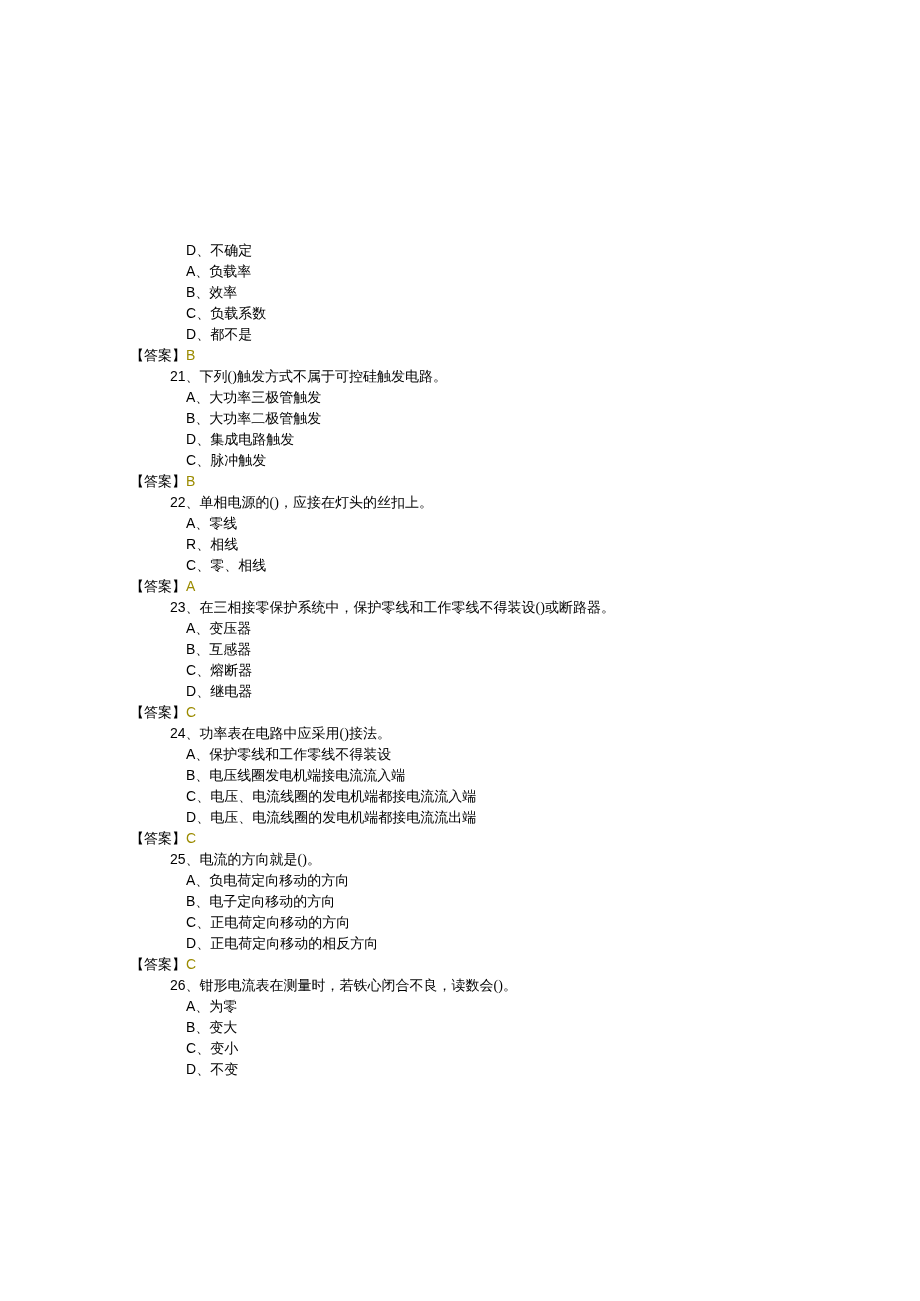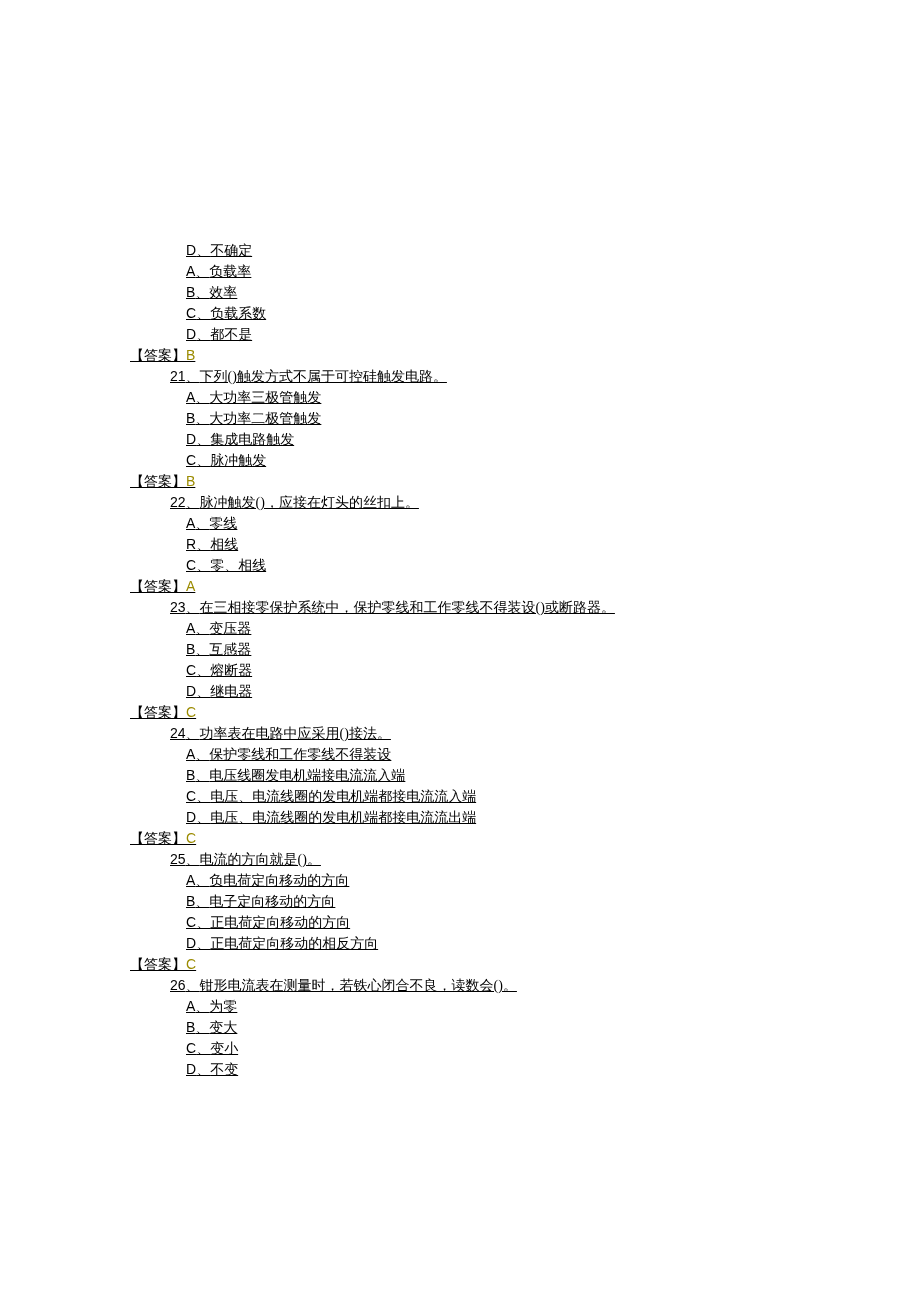--- a/index.html
+++ b/index.html
@@ -35,21 +35,20 @@
     }
     .answer-line {
       padding-left: 0;
     }
     .answer-letter {
       color: #9b8b00;
       font-family: Arial, sans-serif;
     }
     .line {
       white-space: nowrap;
-      text-decoration: underline;
     }
   </style>
 </head>
 <body>
 
 <div class="question-block">
   <div class="line option-line"><span class="option-letter">D</span><span>、</span><span>不确定</span></div>
   <div class="line option-line"><span class="option-letter">A</span><span>、</span><span>负载率</span></div>
   <div class="line option-line"><span class="option-letter">B</span><span>、</span><span>效率</span></div>
   <div class="line option-line"><span class="option-letter">C</span><span>、</span><span>负载系数</span></div>
@@ -60,21 +59,21 @@
 <div class="question-block">
   <div class="line question-line"><span class="q-num">21</span><span>、</span><span>下列()触发方式不属于可控硅触发电路。</span></div>
   <div class="line option-line"><span class="option-letter">A</span><span>、</span><span>大功率三极管触发</span></div>
   <div class="line option-line"><span class="option-letter">B</span><span>、</span><span>大功率二极管触发</span></div>
   <div class="line option-line"><span class="option-letter">D</span><span>、</span><span>集成电路触发</span></div>
   <div class="line option-line"><span class="option-letter">C</span><span>、</span><span>脉冲触发</span></div>
   <div class="line answer-line"><span>【答案】</span><span class="answer-letter">B</span></div>
 </div>
 
 <div class="question-block">
-  <div class="line question-line"><span class="q-num">22</span><span>、</span><span>脉冲触发()，应接在灯头的丝扣上。</span></div>
+  <div class="line question-line"><span class="q-num">22</span><span>、</span><span>单相电源的()，应接在灯头的丝扣上。</span></div>
   <div class="line option-line"><span class="option-letter">A</span><span>、</span><span>零线</span></div>
   <div class="line option-line"><span class="option-letter">R</span><span>、</span><span>相线</span></div>
   <div class="line option-line"><span class="option-letter">C</span><span>、</span><span>零、相线</span></div>
   <div class="line answer-line"><span>【答案】</span><span class="answer-letter">A</span></div>
 </div>
 
 <div class="question-block">
   <div class="line question-line"><span class="q-num">23</span><span>、</span><span>在三相接零保护系统中，保护零线和工作零线不得装设()或断路器。</span></div>
   <div class="line option-line"><span class="option-letter">A</span><span>、</span><span>变压器</span></div>
   <div class="line option-line"><span class="option-letter">B</span><span>、</span><span>互感器</span></div>

